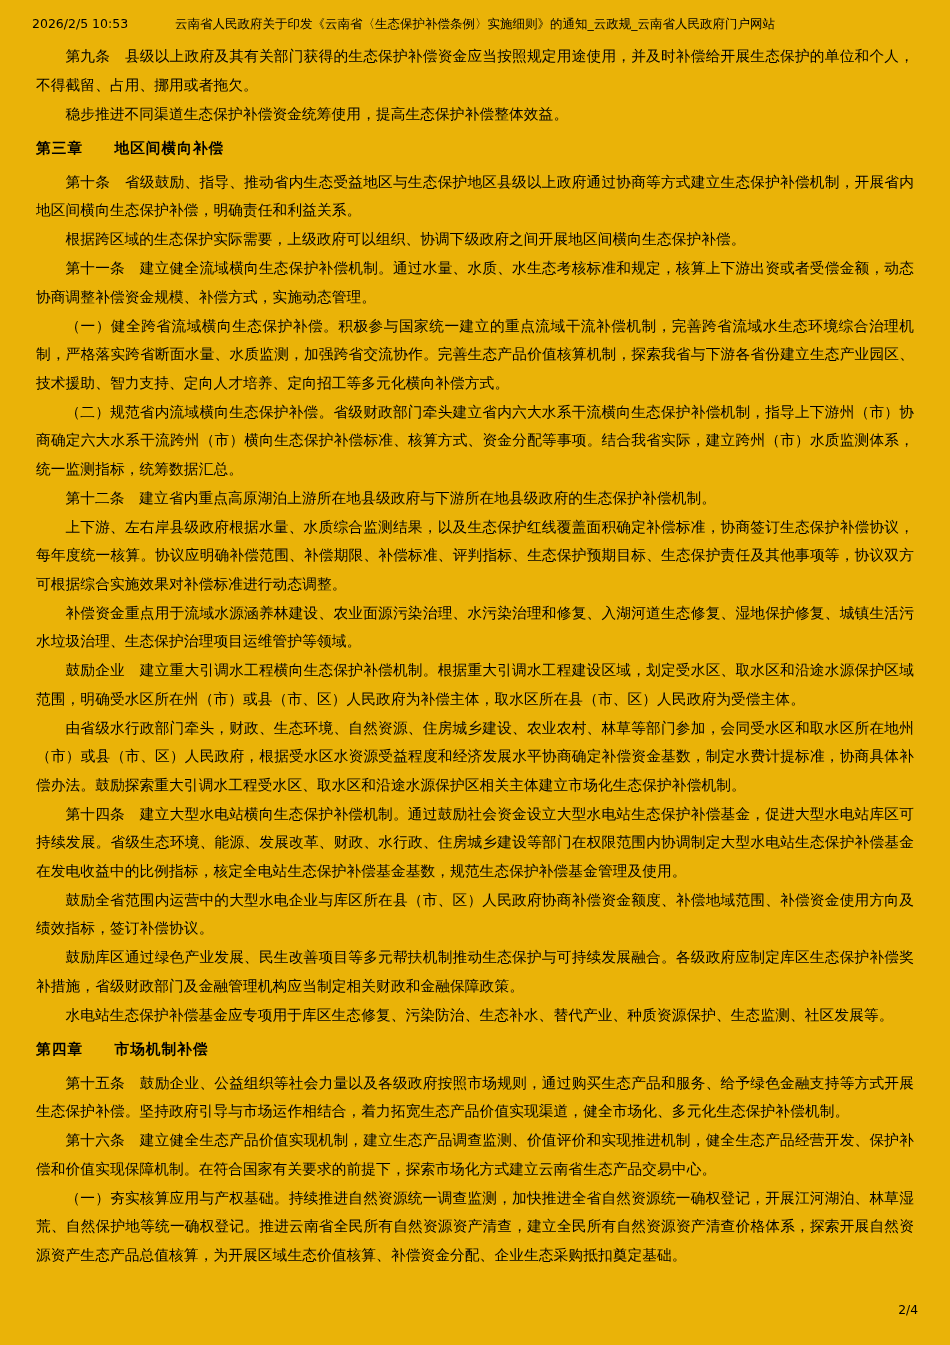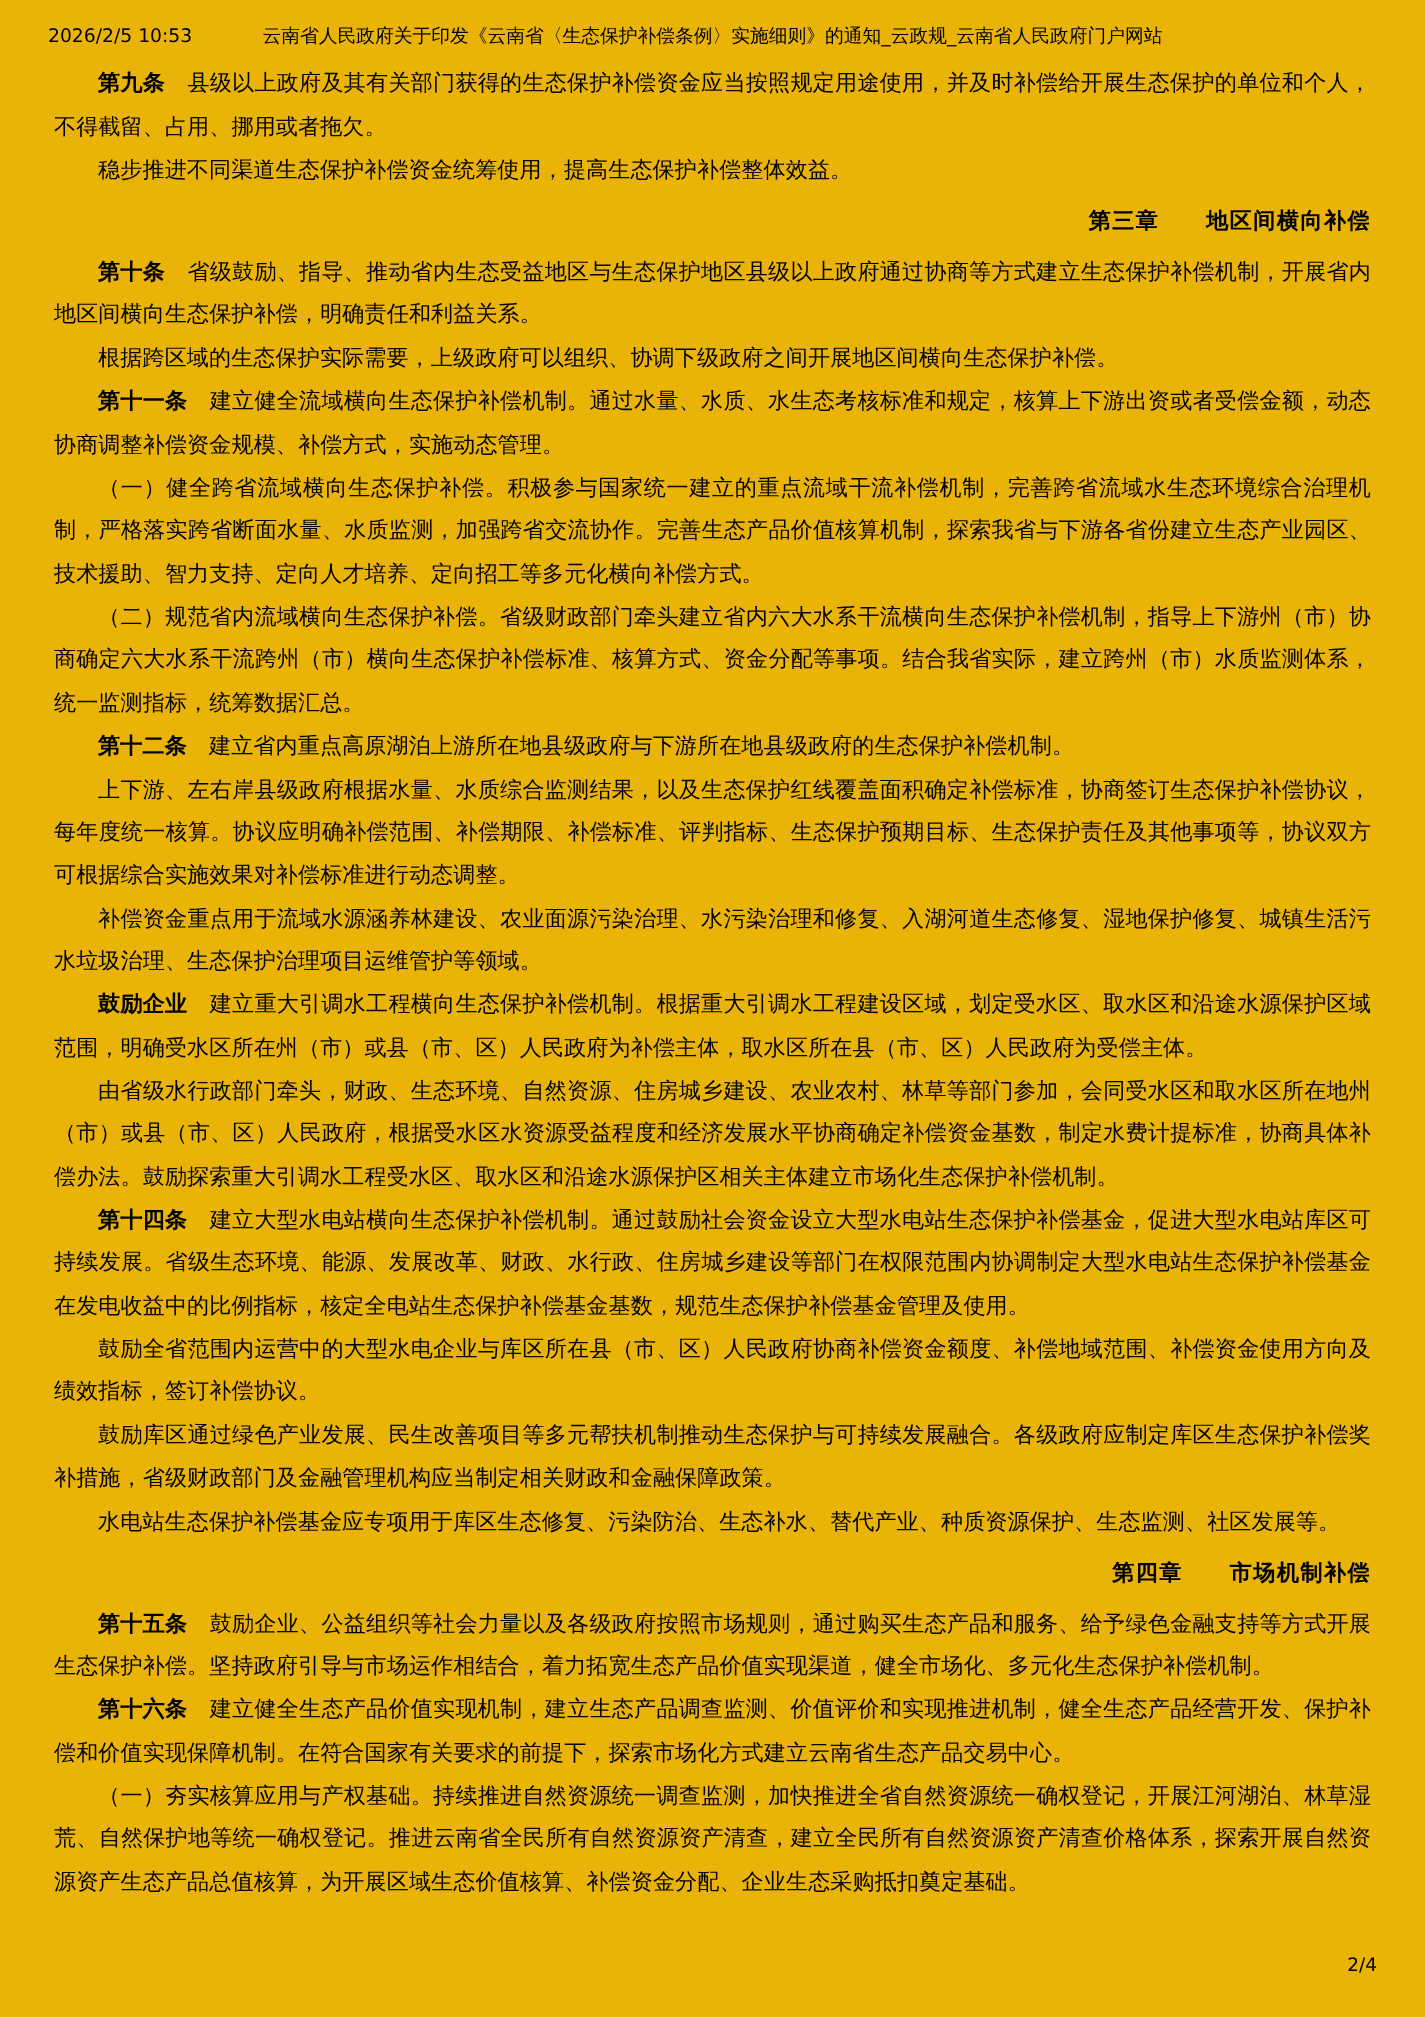--- a/index.html
+++ b/index.html
@@ -55,27 +55,27 @@
     text-align: justify;
     text-justify: inter-ideograph;
   }
   .p {
     margin: 0 0 0.5px 0;
     text-indent: 2em;
     letter-spacing: 0.1px;
   }
   .chapter {
     margin: 6px 0 5px 0;
-    text-align: right;
+    text-align: left;
     text-indent: 0;
     font-weight: bold;
     letter-spacing: 1px;
   }
   .b {
-    font-weight: bold;
+    font-weight: normal;
   }
   .footer {
     position: absolute;
     bottom: 22px;
     left: 0;
     width: 950px;
     height: 20px;
     font-size: 12.3px;
     color: #000;
   }

